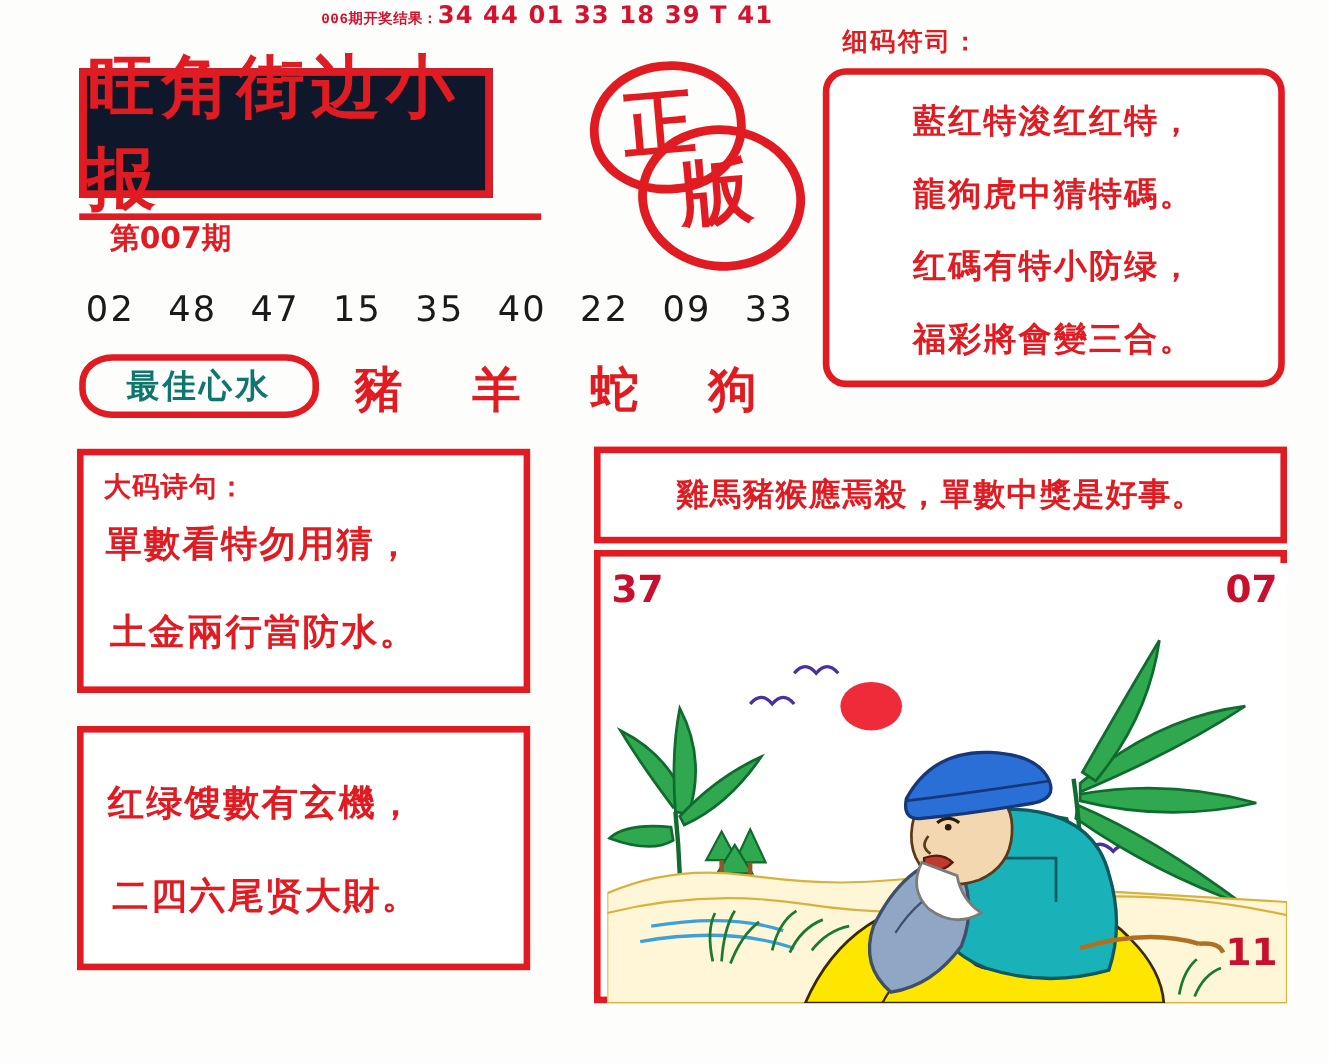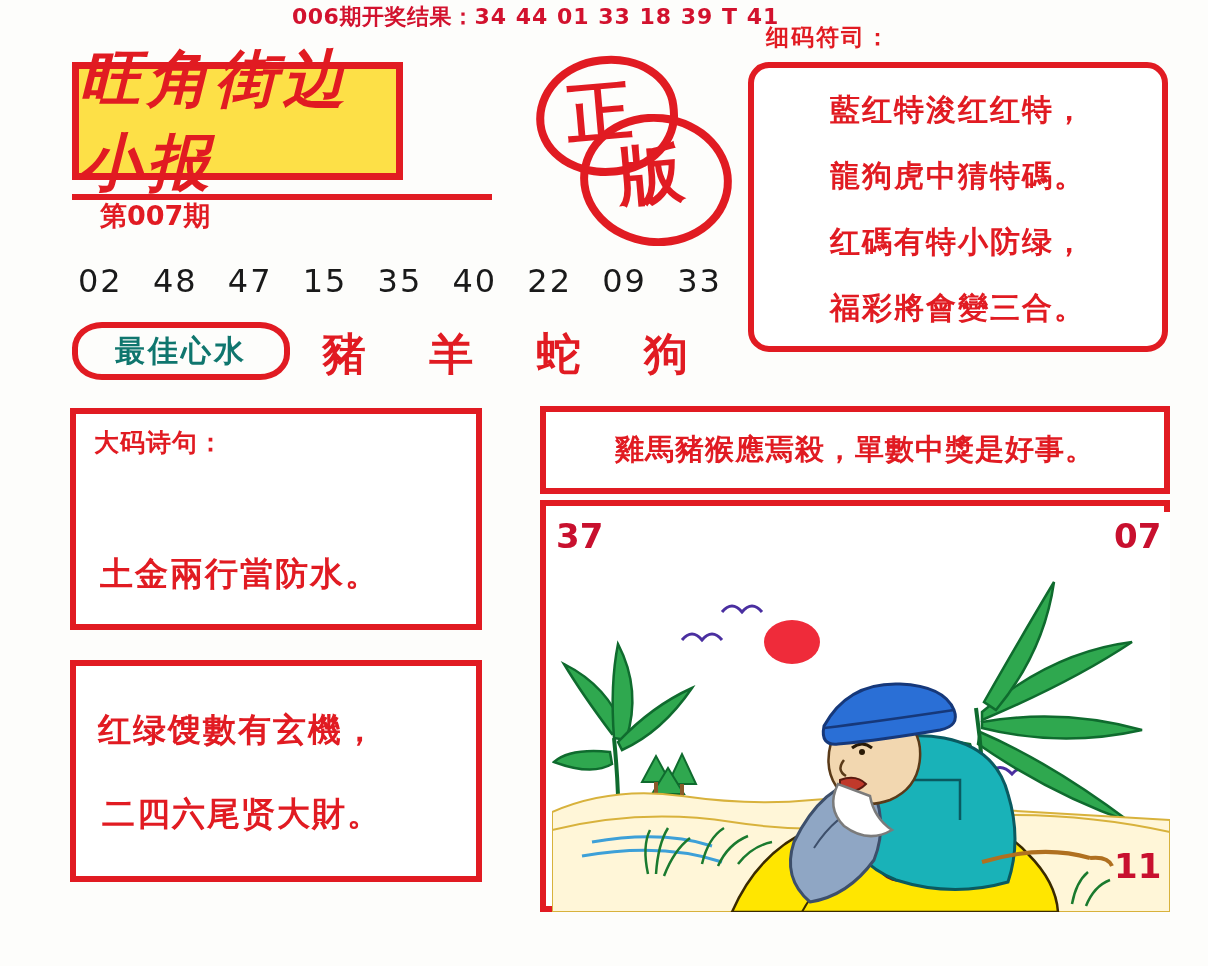--- a/index.html
+++ b/index.html
@@ -29,34 +29,33 @@
     top: 2px;
     width: 470px;
     height: 30px;
     color: #d2122e;
     font-weight: bold;
     font-size: 21px;
     letter-spacing: 0.5px;
     white-space: nowrap;
     font-family: "DejaVu Sans", sans-serif;
   }
-  .result-line .label { font-size: 22px; }
+  .result-line .label { font-size: 13px; font-family: Liberation Mono, monospace; }
   .result-line .nums { font-size: 22px; letter-spacing: 1px; }
 
   
   .title-box {
     position: absolute;
     left: 72px;
     top: 62px;
-    width: 331px;
+    width: 376px;
     height: 118px;
     border: 7px solid #e11b22;
     box-sizing: border-box;
-    background: #fde047;
-    font-style: italic;
+    background: #0f172a;
   }
   .title-text {
     position: absolute;
     left: 0; top: 0;
     width: 100%; height: 100%;
     display: flex;
     align-items: center;
     justify-content: center;
     font-size: 62px;
     font-weight: bold;
@@ -303,20 +302,21 @@
   </div>
 
   <div class="best-stamp">
     <div class="frame"></div>
     <div class="txt">最佳心水</div>
   </div>
   <div class="zodiacs">豬 羊 蛇 狗</div>
 
   <div class="red-box" id="poem1">
     <div class="small-label lbl">大码诗句：</div>
+    <div class="verse l1">單數看特勿用猜，</div>
     <div class="verse l2">土金兩行當防水。</div>
   </div>
 
   <div class="red-box" id="poem2">
     <div class="verse l1">红绿馊數有玄機，</div>
     <div class="verse l2">二四六尾贤大財。</div>
   </div>
 
   <div class="rbox-title">细码符司：</div>
   <div class="red-box" id="rbox">

